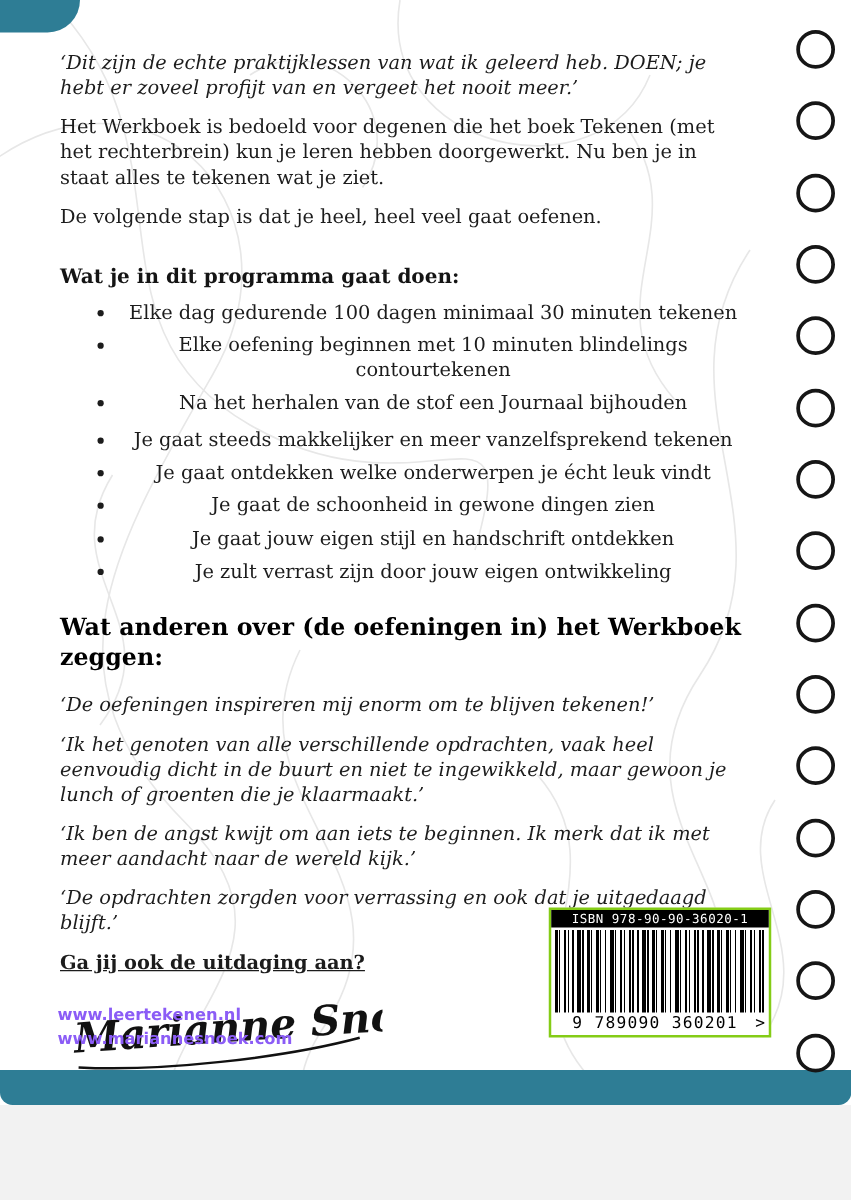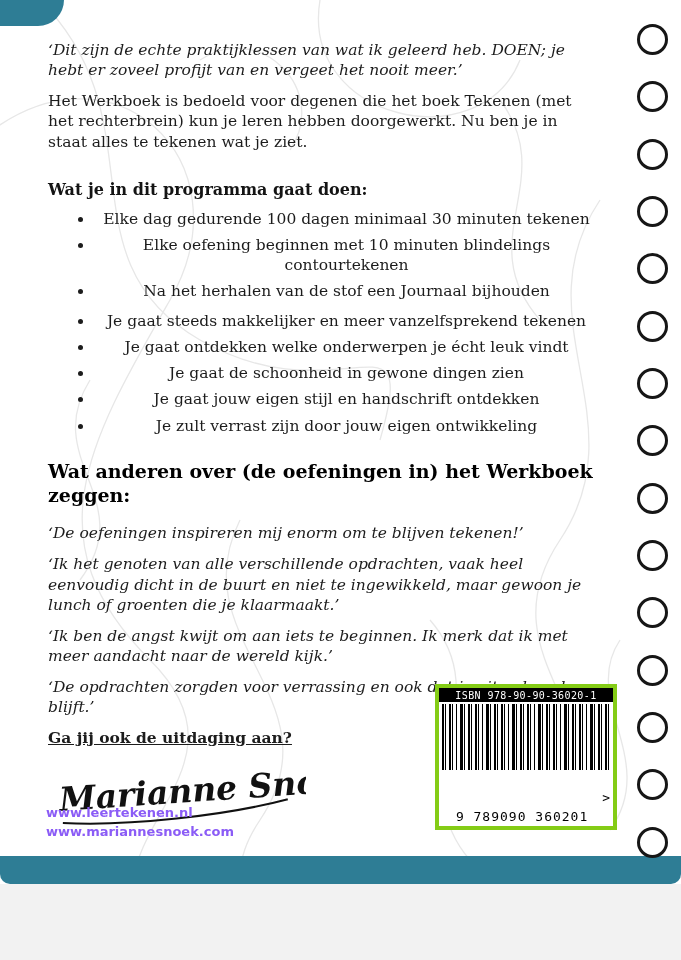--- a/index.html
+++ b/index.html
@@ -37,40 +37,40 @@
   ul.bullets{margin:0 0 10px;padding:0 0 0 46px;list-style:disc;}
   ul.bullets li{margin:0 0 6px;padding-left:4px;text-align:center;}
   .teal-heading{
     color:#000000;font-size:19px;font-weight:bold;margin:24px 0 16px;line-height:1.25;
   }
   .testimonial{font-style:italic;margin:0 0 13px;}
   .challenge{font-weight:bold;margin:4px 0 0;text-decoration:underline;}
   .signature-wrap{margin:4px 0 0 8px;height:80px;}
   .barcode{
     position:absolute;right:64px;bottom:54px;width:174px;background:#ffffff;z-index:2;
-    border:4px solid #84cc16;
+    border:2px solid #84cc16;
   }
   .isbn-strip{
     background:#000;color:#fff;font-family:"DejaVu Sans Mono", monospace;
     font-size:10px;text-align:center;padding:2px 0 1px;letter-spacing:.4px;white-space:nowrap;
   }
   .bars{
     height:66px;margin:2px 3px 0;
     background:
       repeating-linear-gradient(90deg,
         #000 0 2px,#fff 2px 3px,#000 3px 4px,#fff 4px 7px,
         #000 7px 9px,#fff 9px 10px,#000 10px 11px,#fff 11px 14px,
         #000 14px 15px,#fff 15px 18px,#000 18px 21px,#fff 21px 22px,
         #000 22px 23px,#fff 23px 26px);
   }
   .code-row{
     display:flex;align-items:center;font-family:"DejaVu Sans Mono", monospace;
     font-size:13px;padding:1px 3px 2px;color:#000;
   }
-  .code-row .num{flex:1;text-align:center;letter-spacing:1px;margin-top:38px;}
+  .code-row .num{flex:1;text-align:center;letter-spacing:1px;}
   .sites{
     position:absolute;left:46px;bottom:42px;z-index:2;
     font-family:"DejaVu Sans", sans-serif;font-weight:bold;font-size:13px;line-height:1.45;
     color:#8b5cf6;
   }
 </style>
 </head>
 <body>
 
 <div class="page">
@@ -108,20 +108,21 @@
     <div class="hole"></div>
     <div class="hole"></div>
     <div class="hole"></div>
     <div class="hole"></div>
   </div>
 
   <div class="content">
     <p class="quote">‘Dit zijn de echte praktijklessen van wat ik geleerd heb. DOEN; je hebt er zoveel profijt van en vergeet het nooit meer.’</p>
 
     <p>Het Werkboek is bedoeld voor degenen die het boek Tekenen (met het rechterbrein) kun je leren hebben doorgewerkt. Nu ben je in staat alles te tekenen wat je ziet.</p>
+    <p>De volgende stap is dat je heel, heel veel gaat oefenen.</p>
 
     <div class="sec-heading">Wat je in dit programma gaat doen:</div>
     <ul class="bullets">
       <li>Elke dag gedurende 100 dagen minimaal 30 minuten tekenen</li>
       <li>Elke oefening beginnen met 10 minuten blindelings contourtekenen</li>
       <li>Na het herhalen van de stof een Journaal bijhouden</li>
     </ul>
 
     <ul class="bullets">
       <li>Je gaat steeds makkelijker en meer vanzelfsprekend tekenen</li>

